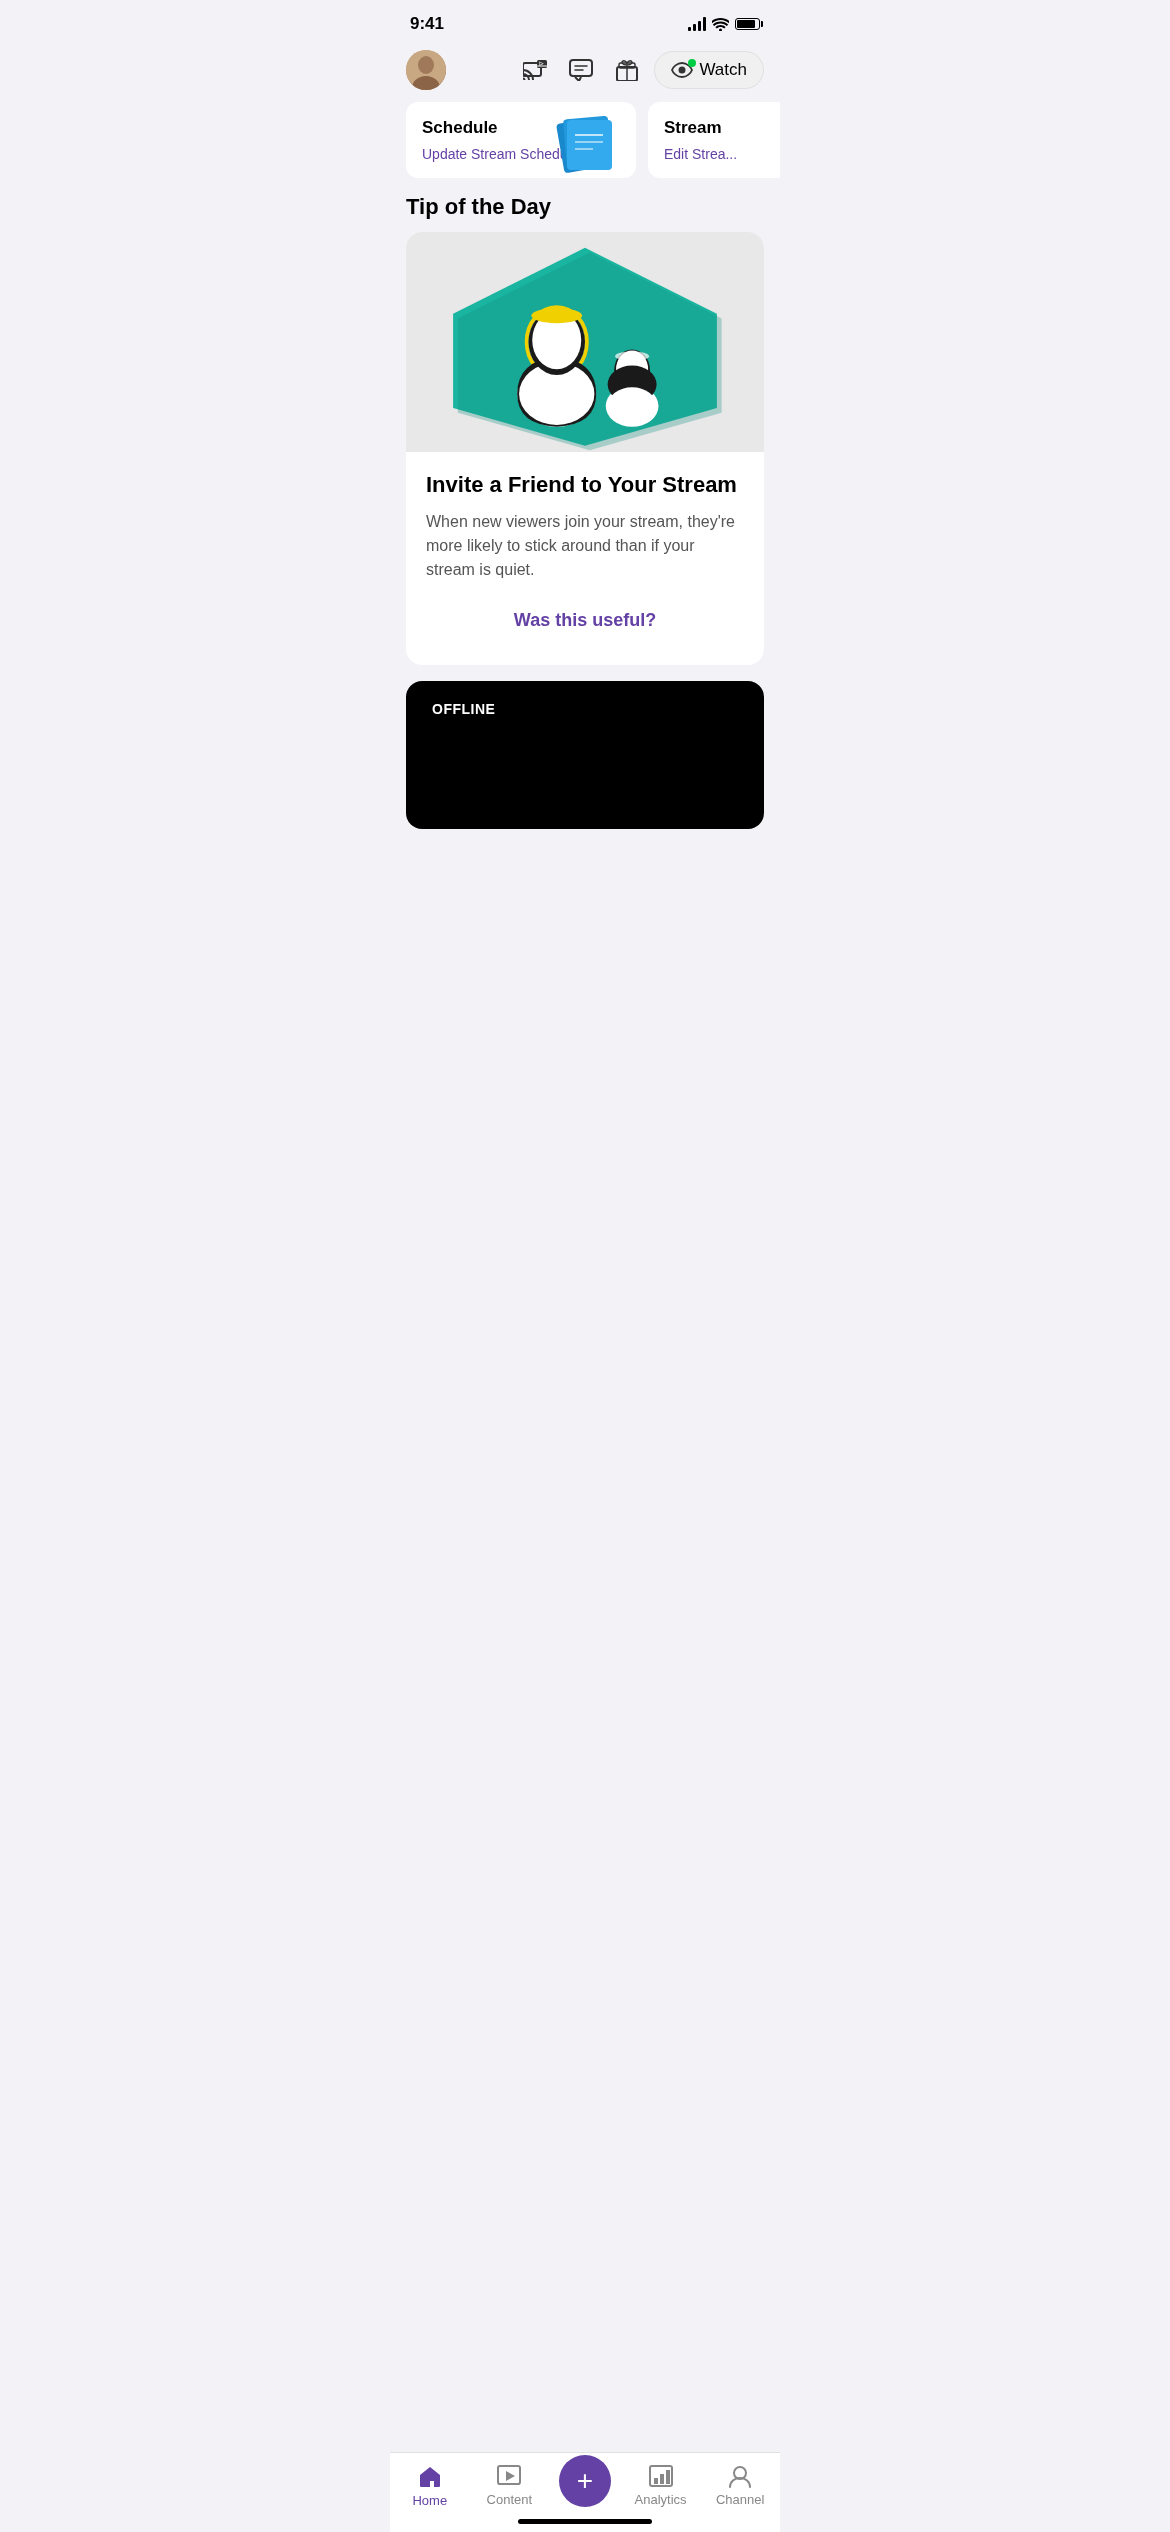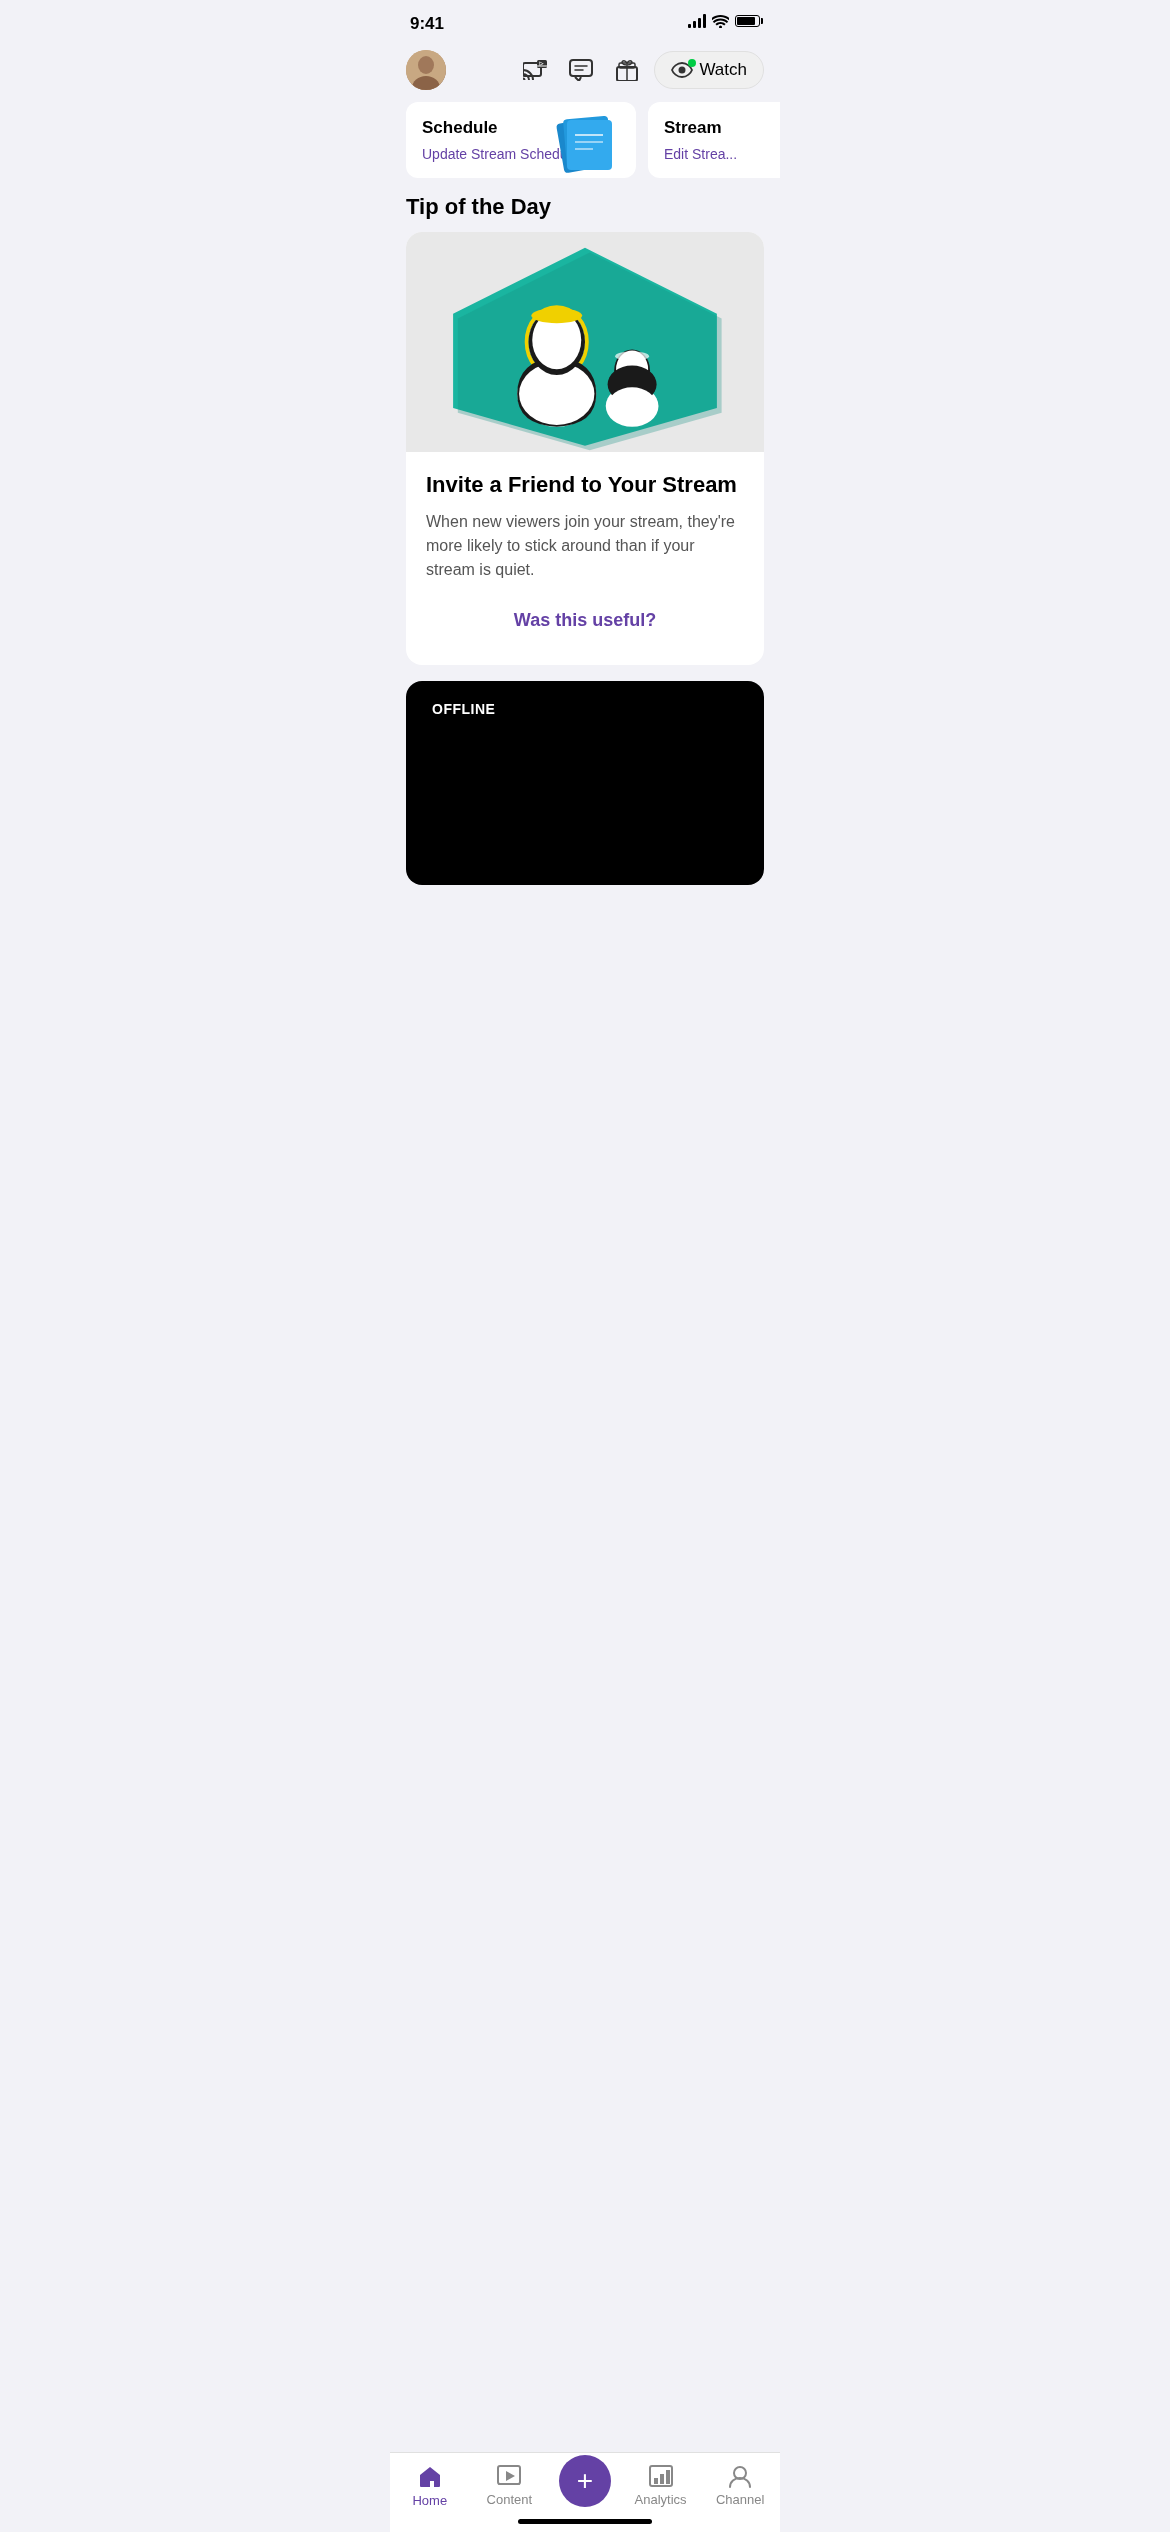--- a/index.html
+++ b/index.html
@@ -12,21 +12,21 @@
       min-height: 844px;
       margin: 0 auto;
       position: relative;
       overflow-x: hidden;
     }
 
     
     .status-bar {
       display: flex;
       justify-content: space-between;
-      align-items: flex-start;
+      align-items: center;
       padding: 14px 20px 8px;
       background: #f2f2f7;
     }
 
     .status-time {
       font-size: 17px;
       font-weight: 600;
       color: #000;
     }
 
@@ -245,21 +245,21 @@
       color: #6441a5;
       font-size: 18px;
       font-weight: 700;
     }
 
     
     .offline-card {
       background: #000;
       border-radius: 16px;
       margin: 16px 16px 0;
-      height: 204px;
+      height: 148px;
       display: flex;
       align-items: flex-start;
       padding: 16px;
     }
 
     .offline-badge {
       background: rgba(0,0,0,0.7);
       color: #fff;
       font-size: 14px;
       font-weight: 700;

